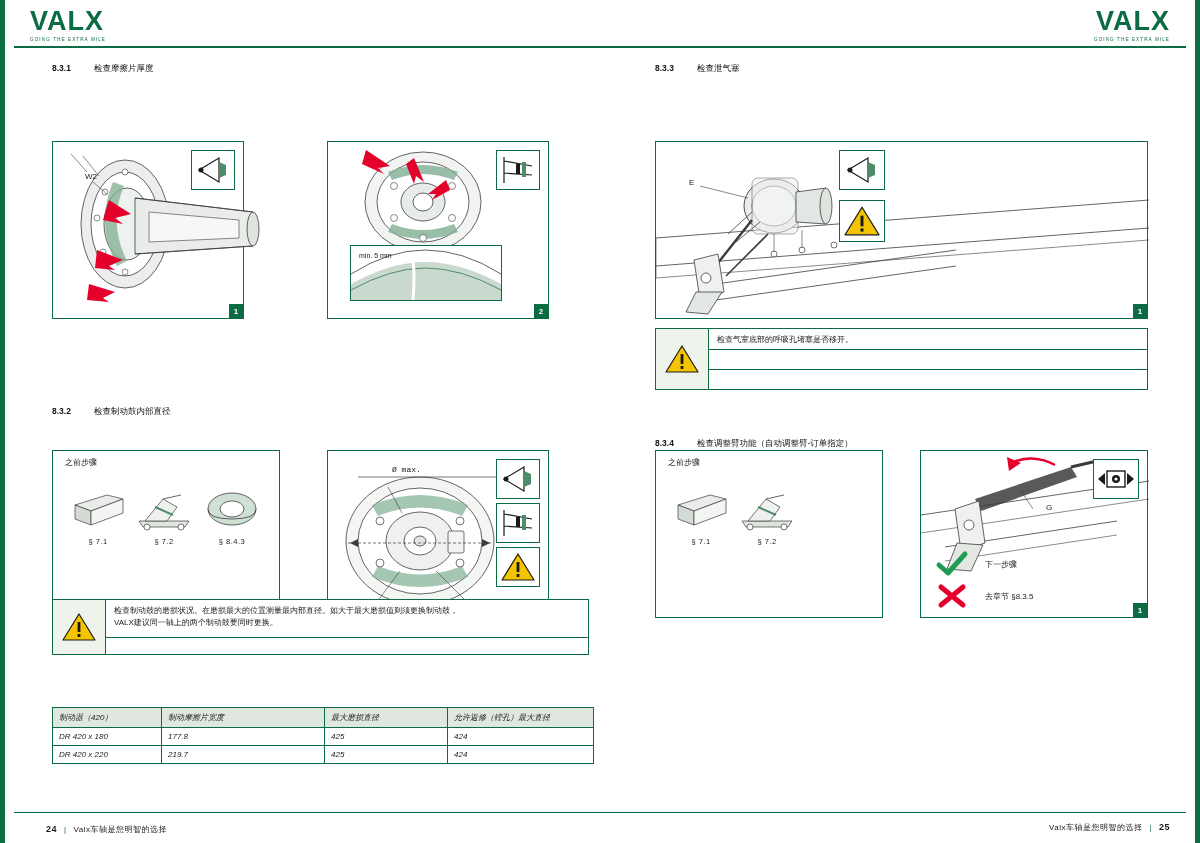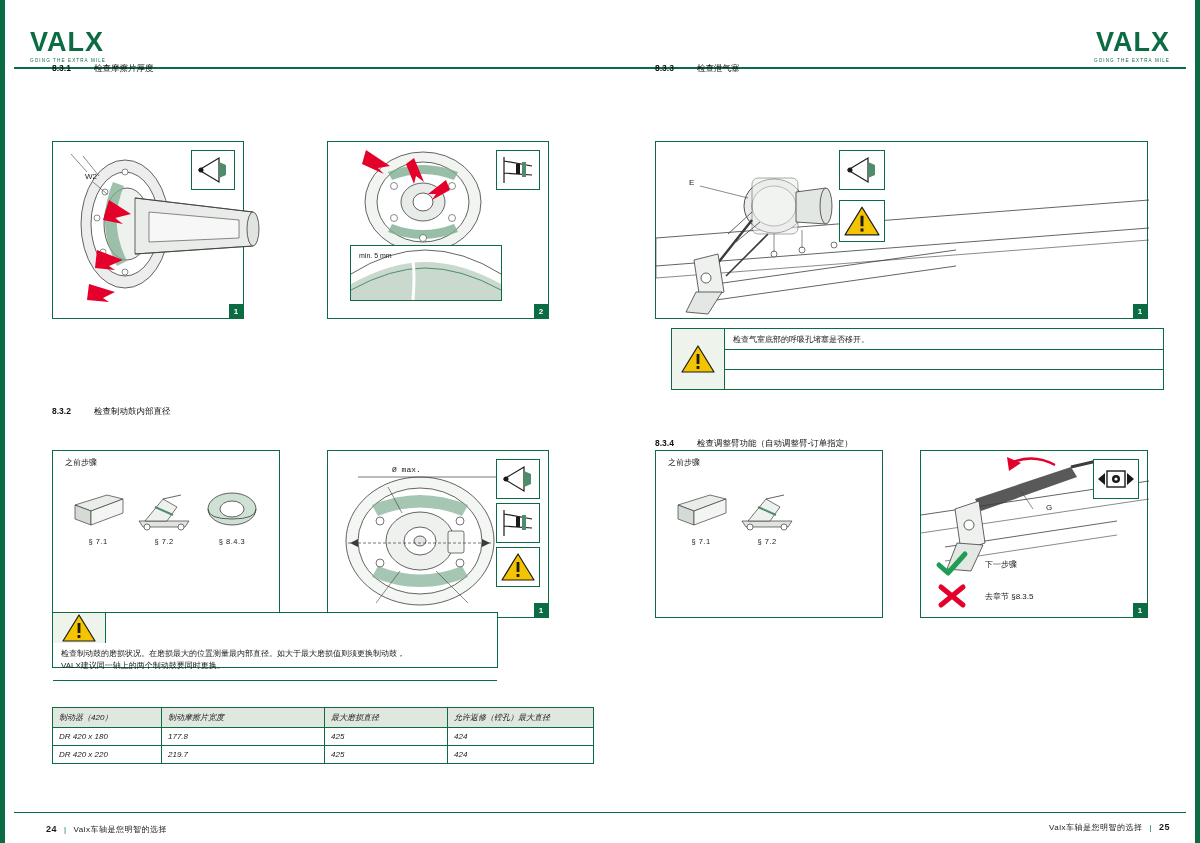--- a/index.html
+++ b/index.html
@@ -3,21 +3,21 @@
 <meta charset="utf-8">
 <style>
   html,body{margin:0;padding:0;background:#ffffff;}
   body{width:1200px;height:843px;font-family:"Liberation Sans",sans-serif;color:#1a1a1a;position:relative;overflow:hidden;}
   .page{position:absolute;inset:0;}
   .edge-bar{position:absolute;top:0;bottom:0;width:5px;background:#0b6b43;}
   .edge-bar.left{left:0;}
   .edge-bar.right{right:0;}
 
   
-  .header{position:absolute;top:0;left:0;right:0;height:52px;margin-top:21px;}
+  .header{position:absolute;top:0;left:0;right:0;height:52px;}
   .hdr-rule{position:absolute;left:14px;right:14px;top:46px;height:1.5px;background:#0b6b43;}
   .logo{position:absolute;top:8px;font-family:"Liberation Sans",sans-serif;}
   .logo .wordmark{font-size:27px;font-weight:bold;letter-spacing:1px;color:#0b6b43;line-height:1;}
   .logo .tagline{font-size:4.6px;letter-spacing:1.1px;color:#0b6b43;margin-top:2px;}
   .logo.left{left:30px;}
   .logo.right{right:30px;text-align:right;}
 
   
   .footer{position:absolute;left:0;right:0;bottom:0;height:36px;}
   .ftr-rule{position:absolute;left:14px;right:14px;bottom:30px;height:1px;background:#0b6b43;}
@@ -260,21 +260,21 @@
     <div class="icopanel" style="right:8px;top:96px;width:44px;height:40px;border-color:#0b6b43;">
       <svg width="34" height="30" viewBox="0 0 34 30">
         <path d="M17 2 L33 28 L1 28 Z" fill="#f5c400" stroke="#1a1a1a" stroke-width="1.2" stroke-linejoin="round"></path>
         <rect x="15.6" y="10" width="2.8" height="10" fill="#1a1a1a"></rect>
         <rect x="15.6" y="22" width="2.8" height="3" fill="#1a1a1a"></rect>
       </svg>
     </div>
     <div class="fig-badge">1</div>
   </div>
 
-  <div class="warnbox" style="left:52px;top:612px;width:446px;height:56px;flex-direction:column;">
+  <div class="warnbox" style="left:52px;top:599px;width:537px;height:56px;">
     <div class="icoCell">
       <svg width="34" height="30" viewBox="0 0 34 30">
         <path d="M17 2 L33 28 L1 28 Z" fill="#f5c400" stroke="#1a1a1a" stroke-width="1.2" stroke-linejoin="round"></path>
         <rect x="15.6" y="10" width="2.8" height="10" fill="#1a1a1a"></rect>
         <rect x="15.6" y="22" width="2.8" height="3" fill="#1a1a1a"></rect>
       </svg>
     </div>
     <div class="txtCell">
       <div class="wtxt" style="white-space:pre-line;">检查制动鼓的磨损状况。在磨损最大的位置测量最内部直径。如大于最大磨损值则须更换制动鼓，
 VALX建议同一轴上的两个制动鼓要同时更换。</div>
@@ -352,21 +352,21 @@
     <div class="icopanel" style="left:183px;top:58px;width:46px;height:42px;">
       <svg width="36" height="32" viewBox="0 0 34 30">
         <path d="M17 2 L33 28 L1 28 Z" fill="#f5c400" stroke="#1a1a1a" stroke-width="1.2" stroke-linejoin="round"></path>
         <rect x="15.6" y="10" width="2.8" height="10" fill="#1a1a1a"></rect>
         <rect x="15.6" y="22" width="2.8" height="3" fill="#1a1a1a"></rect>
       </svg>
     </div>
     <div class="fig-badge">1</div>
   </div>
 
-  <div class="warnbox" style="left:671px;top:328px;width:493px;height:62px;">
+  <div class="warnbox" style="left:655px;top:328px;width:493px;height:62px;">
     <div class="icoCell">
       <svg width="34" height="30" viewBox="0 0 34 30">
         <path d="M17 2 L33 28 L1 28 Z" fill="#f5c400" stroke="#1a1a1a" stroke-width="1.2" stroke-linejoin="round"></path>
         <rect x="15.6" y="10" width="2.8" height="10" fill="#1a1a1a"></rect>
         <rect x="15.6" y="22" width="2.8" height="3" fill="#1a1a1a"></rect>
       </svg>
     </div>
     <div class="txtCell">
       <div class="wtxt">检查气室底部的呼吸孔堵塞是否移开。</div>
       <div class="wline" style="top:20px;"></div>

